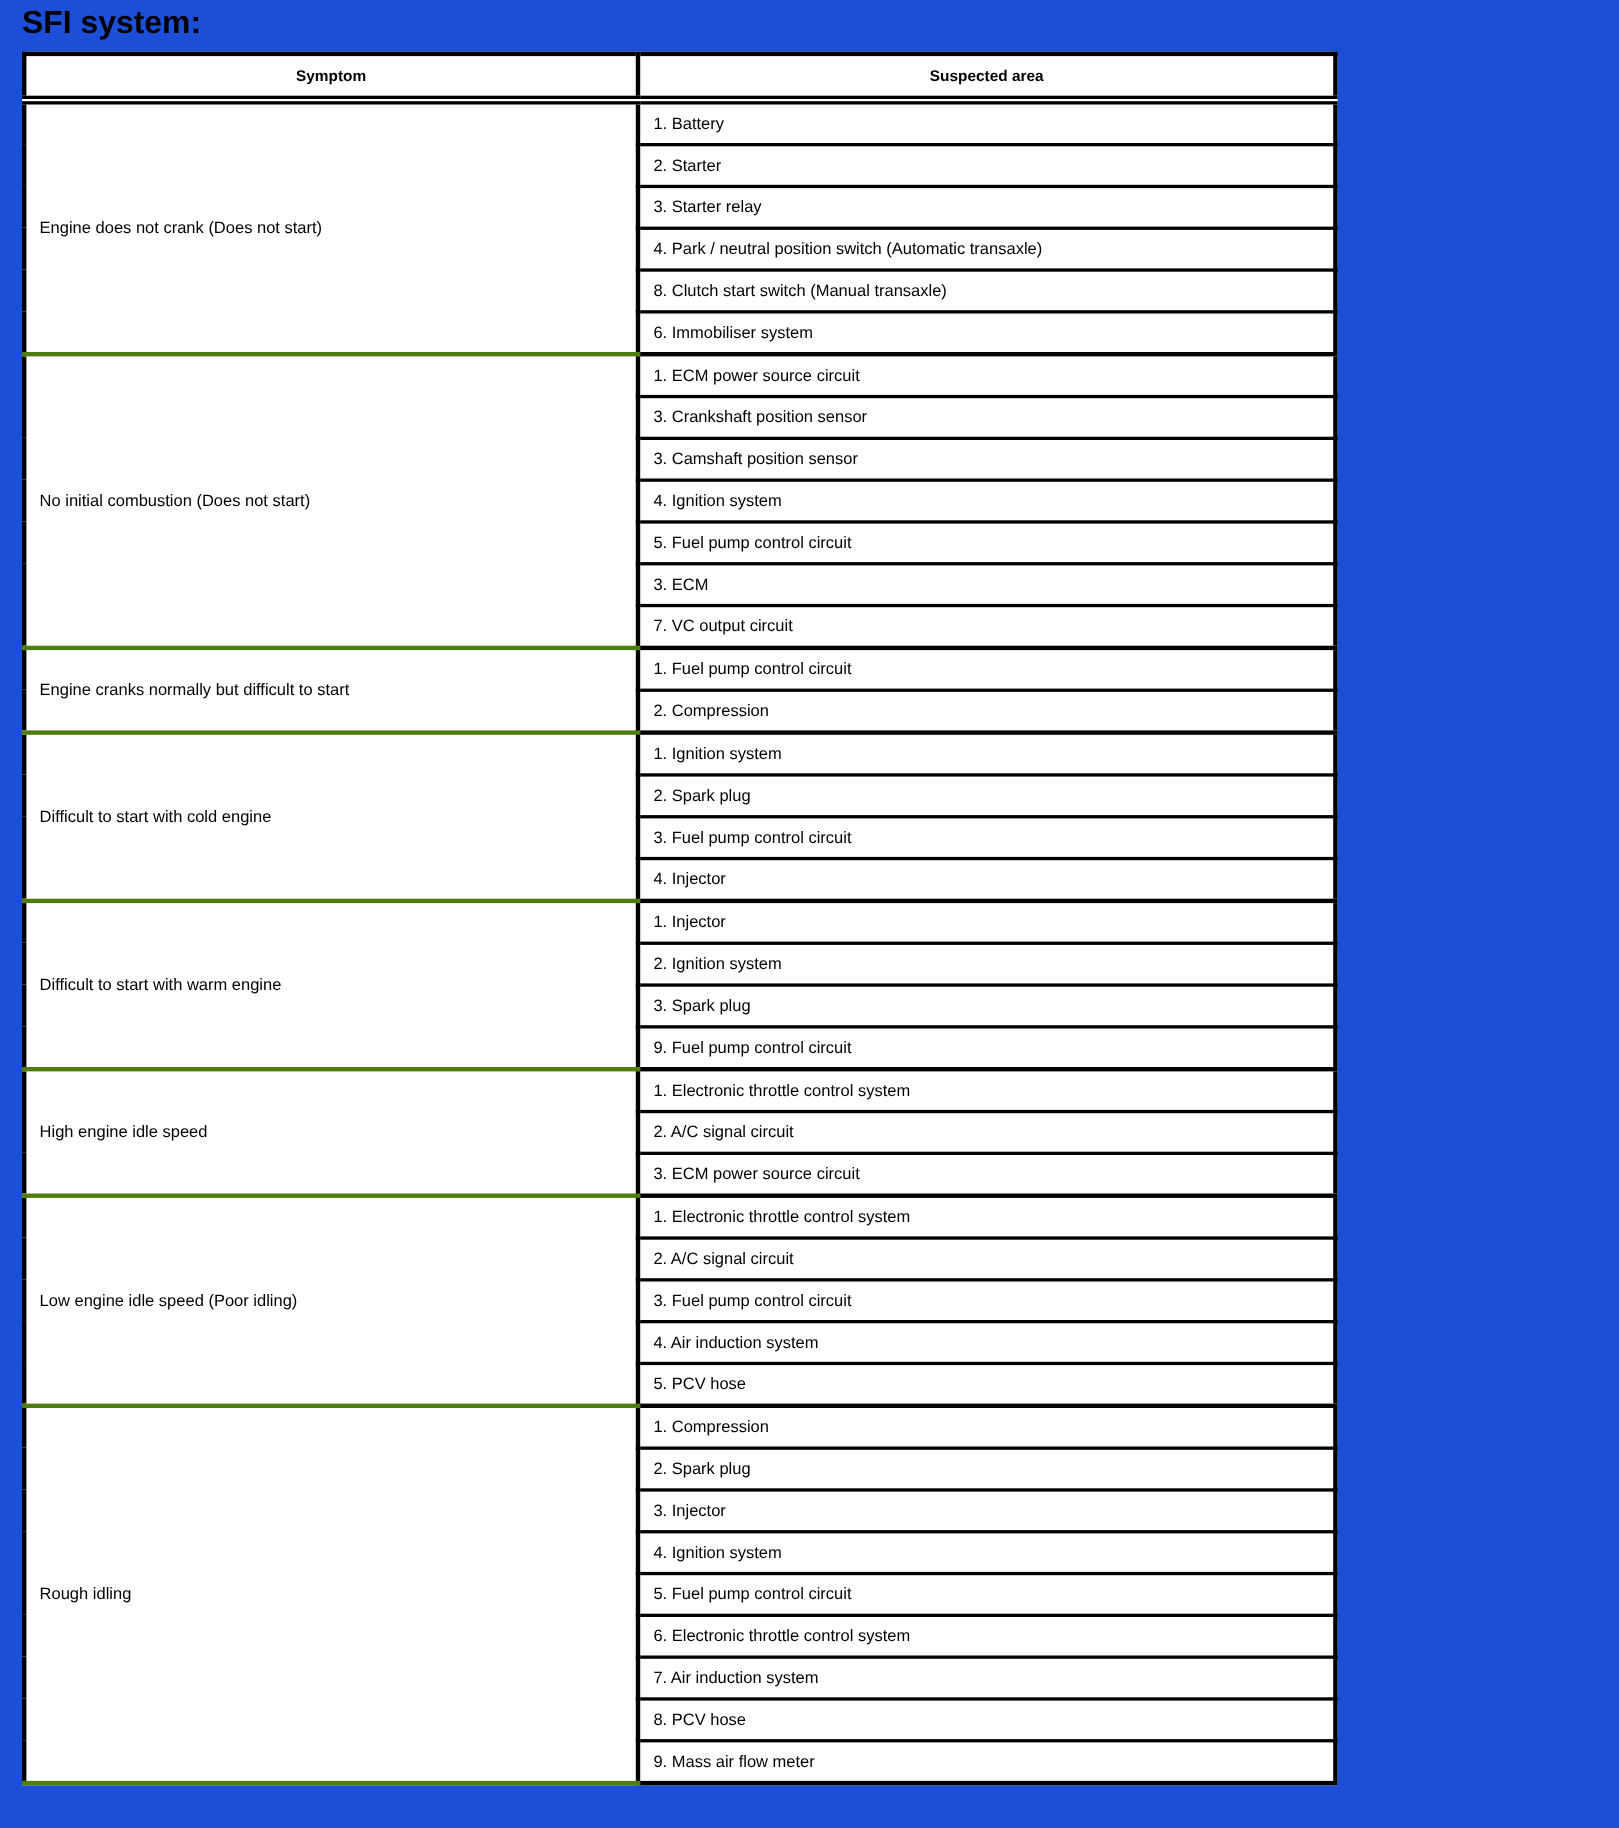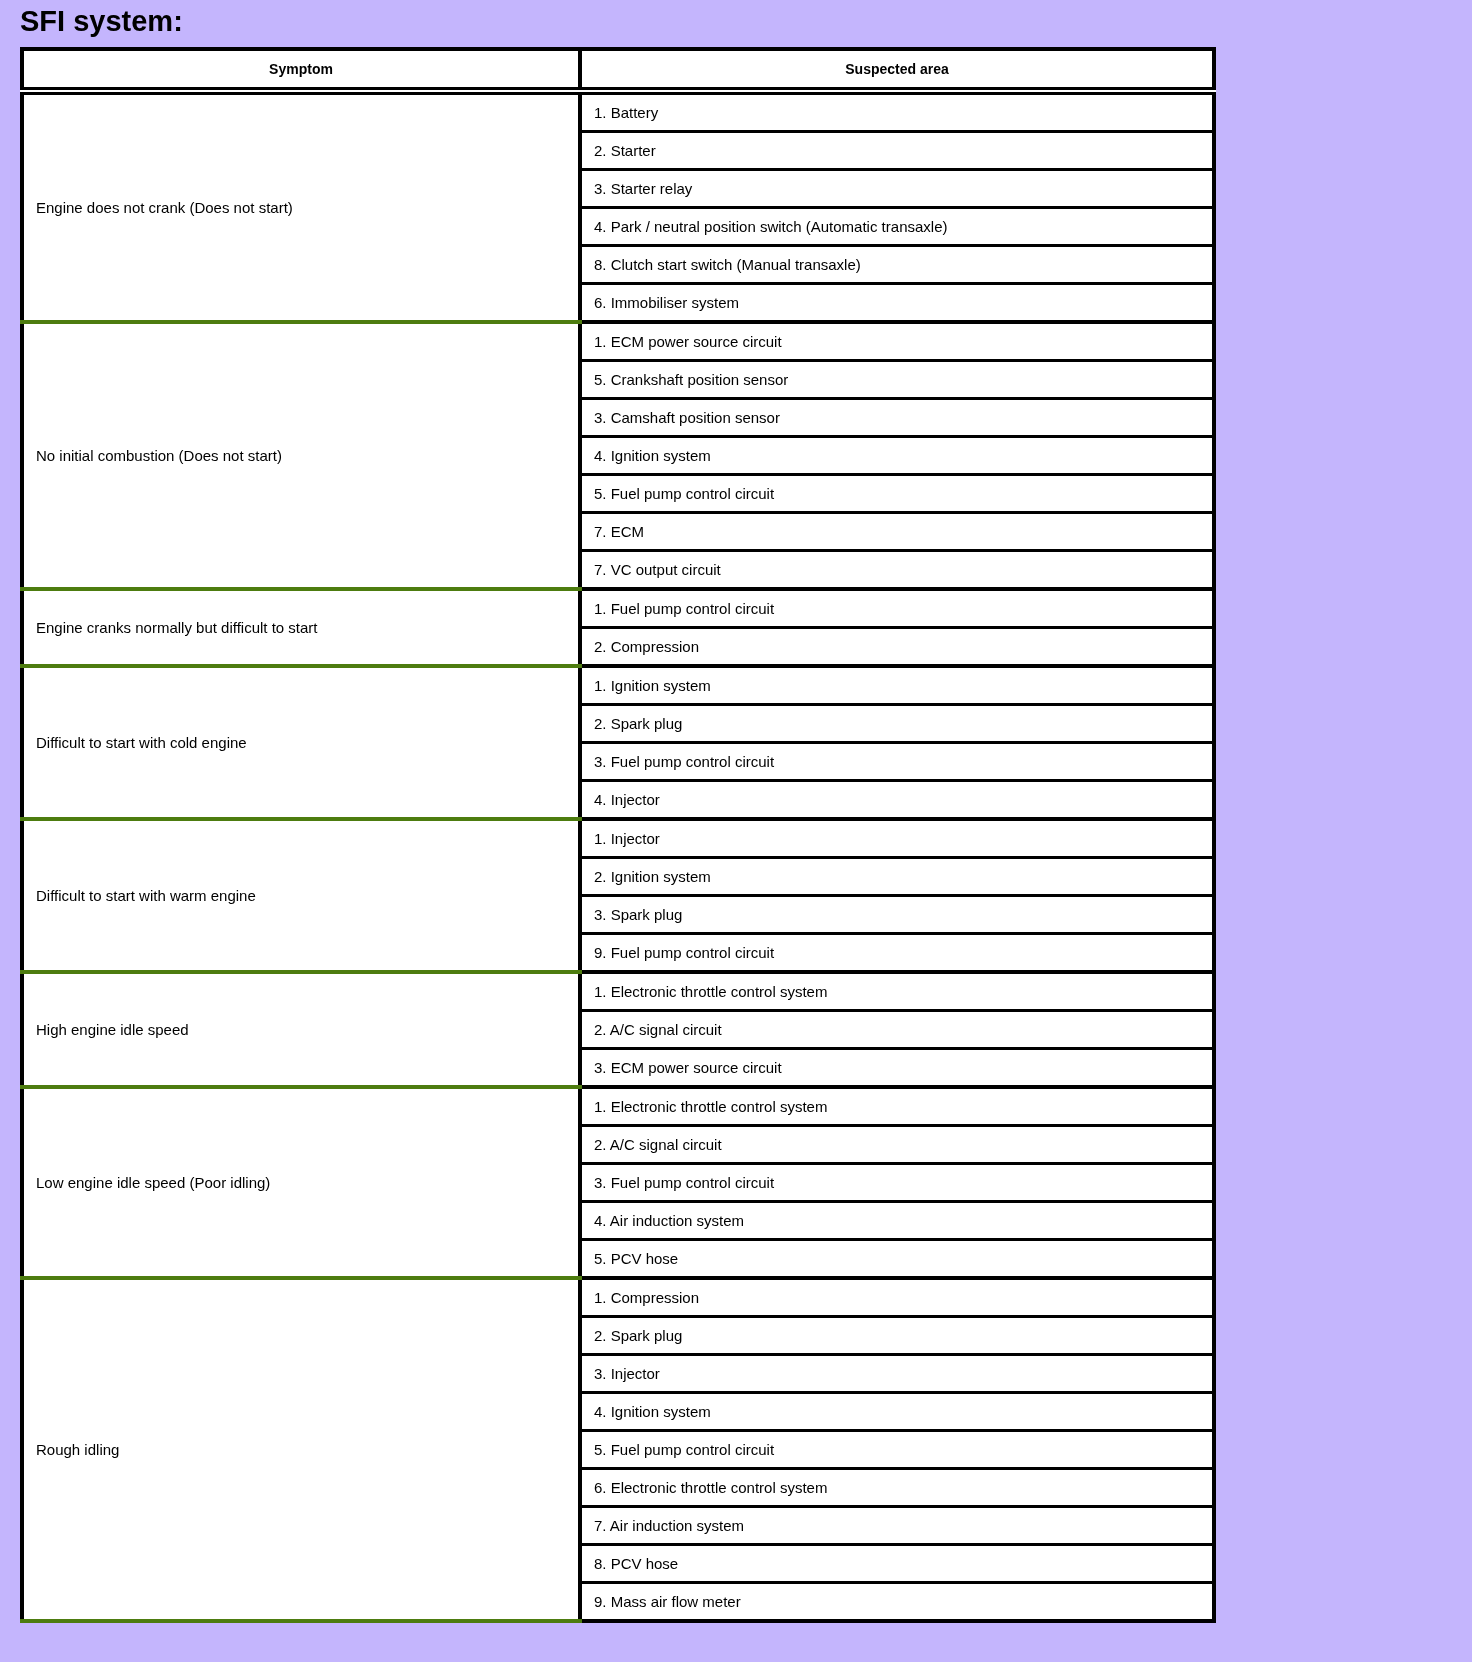--- a/index.html
+++ b/index.html
@@ -6,21 +6,21 @@
     margin: 0;
     padding: 0;
     background: #ffffff;
     color: #000000;
     font-family: "Liberation Sans", sans-serif;
   }
   .page {
     position: relative;
     width: 1472px;
     height: 1662px;
-    background: #c4b5fd;
+    background: #1d4ed8;
     box-sizing: border-box;
     padding: 6px 0 0 20px;
     overflow: hidden;
   }
   .title {
     margin: 0 0 9px 0;
     font-size: 29px;
     font-weight: bold;
     line-height: 1.1;
   }
@@ -99,33 +99,33 @@
         </tr>
       <tr class="group-end">
           <td class="area">6. Immobiliser system</td>
         </tr>
 
       <tr>
         <td class="sym" rowspan="7">No initial combustion (Does not start)</td>
         <td class="area">1. ECM power source circuit</td>
       </tr>
       <tr>
-          <td class="area">5. Crankshaft position sensor</td>
+          <td class="area">3. Crankshaft position sensor</td>
         </tr>
       <tr>
           <td class="area">3. Camshaft position sensor</td>
         </tr>
       <tr>
           <td class="area">4. Ignition system</td>
         </tr>
       <tr>
           <td class="area">5. Fuel pump control circuit</td>
         </tr>
       <tr>
-          <td class="area">7. ECM</td>
+          <td class="area">3. ECM</td>
         </tr>
       <tr class="group-end">
           <td class="area">7. VC output circuit</td>
         </tr>
 
       <tr>
         <td class="sym" rowspan="2">Engine cranks normally but difficult to start</td>
         <td class="area">1. Fuel pump control circuit</td>
       </tr>
       <tr class="group-end">

